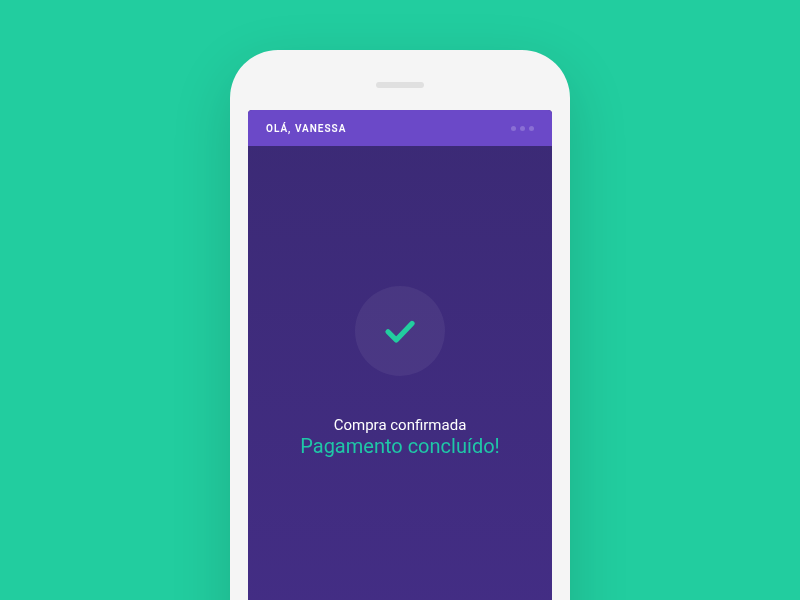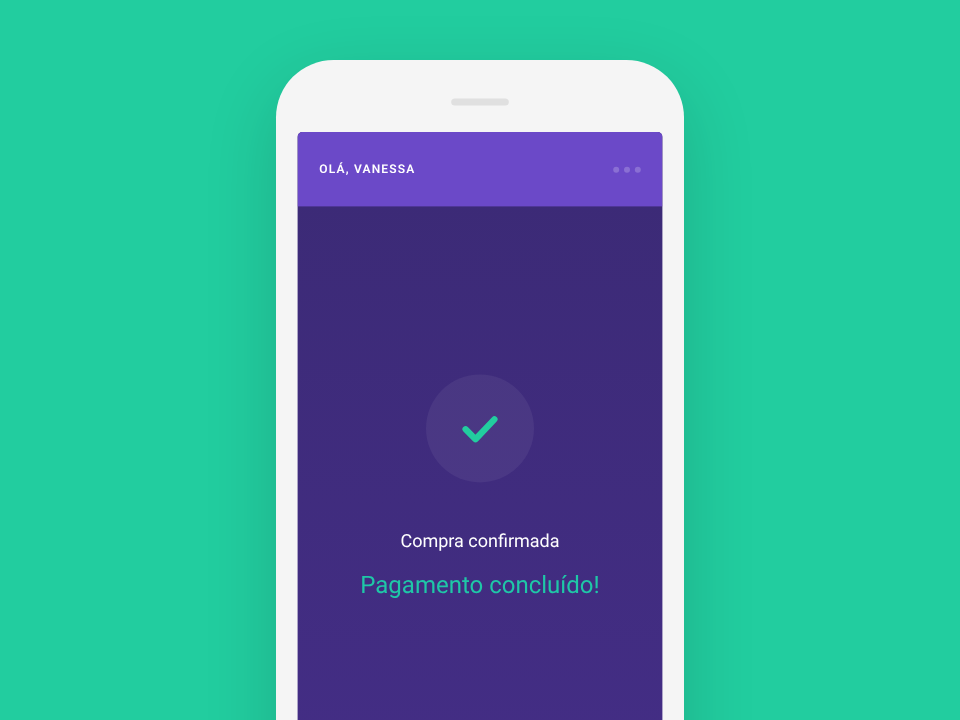--- a/index.html
+++ b/index.html
@@ -37,21 +37,21 @@
       width: 100%;
       height: 100%;
       border-radius: 4px;
       overflow: hidden;
       display: flex;
       flex-direction: column;
       background: linear-gradient(180deg, #3b2a75 0%, #452e88 100%);
     }
     .header {
       background: #6b49c8;
-      height: 62px;
+      height: 36px;
       display: flex;
       align-items: center;
       justify-content: space-between;
       padding: 0 18px;
     }
     .greeting {
       color: #ffffff;
       font-size: 10px;
       font-weight: 600;
       letter-spacing: 1px;
@@ -84,21 +84,21 @@
       margin-bottom: 40px;
     }
     .check-circle svg {
       width: 36px;
       height: 36px;
     }
     .title {
       color: #ffffff;
       font-size: 15px;
       font-weight: 400;
-      margin-bottom: 15px;
+      margin-bottom: 0;
     }
     .subtitle {
       color: #1fc7a7;
       font-size: 20px;
       font-weight: 400;
     }
   </style>
 </head>
 <body>
 

